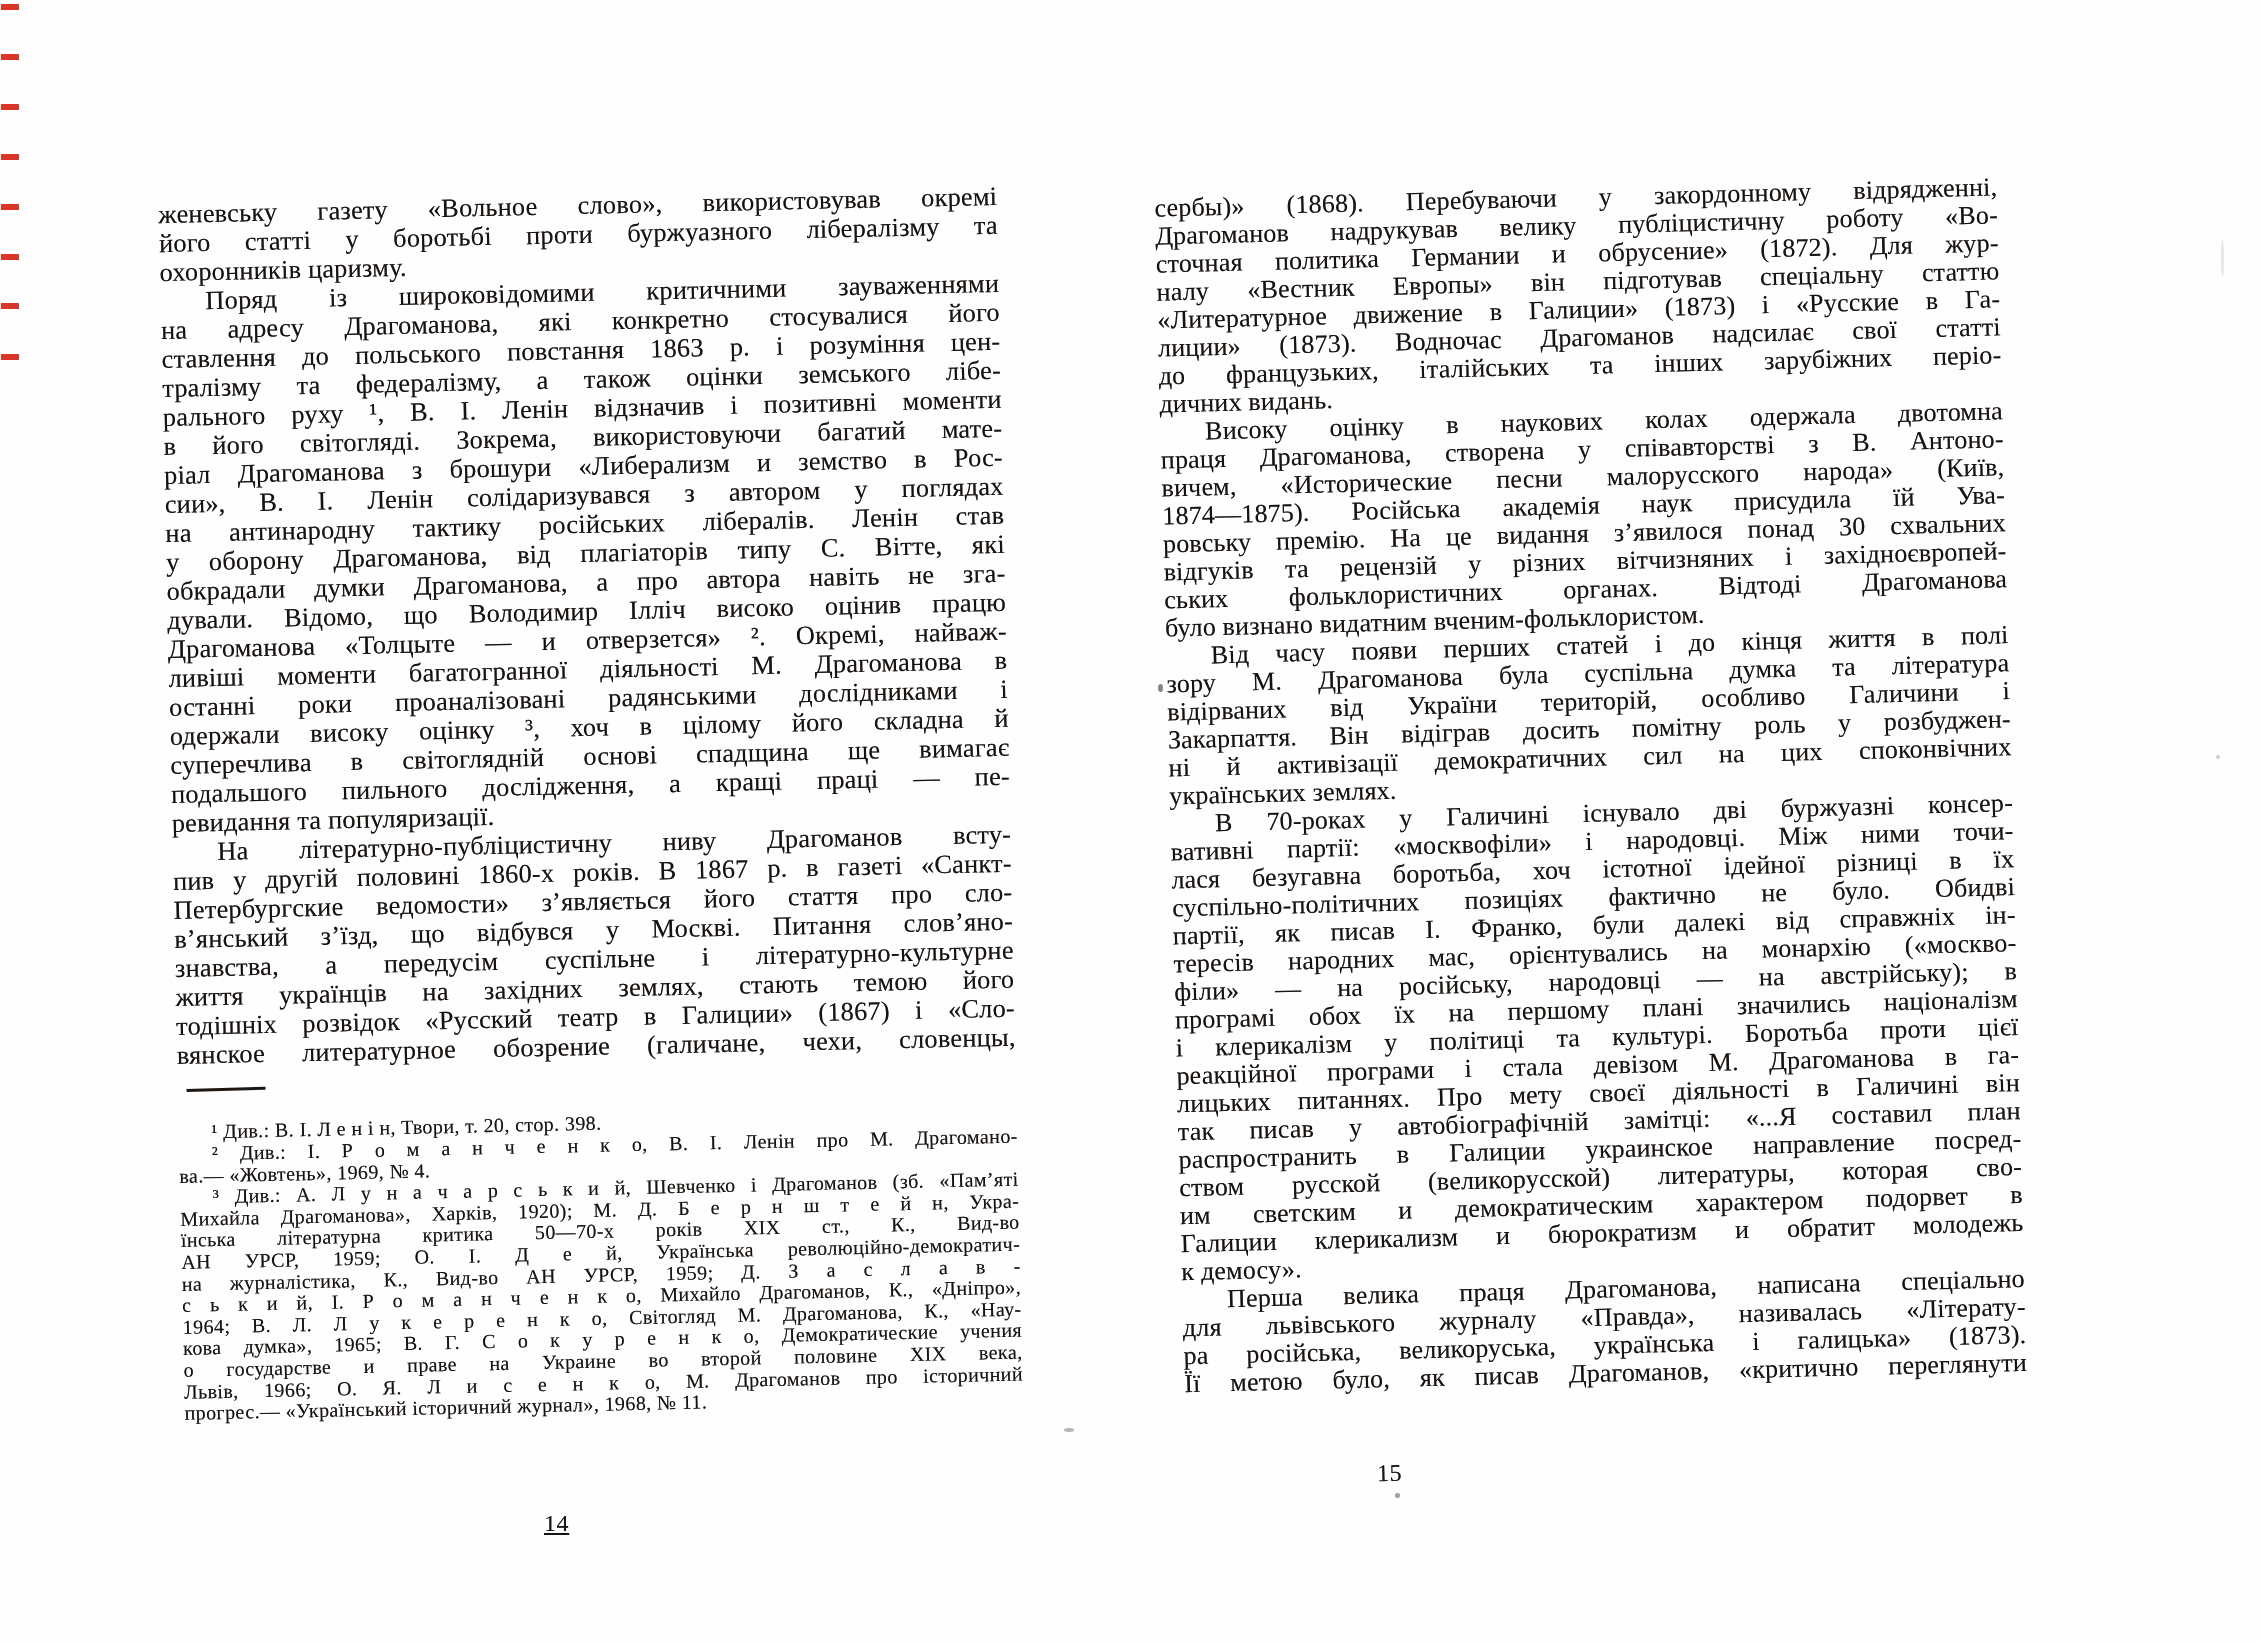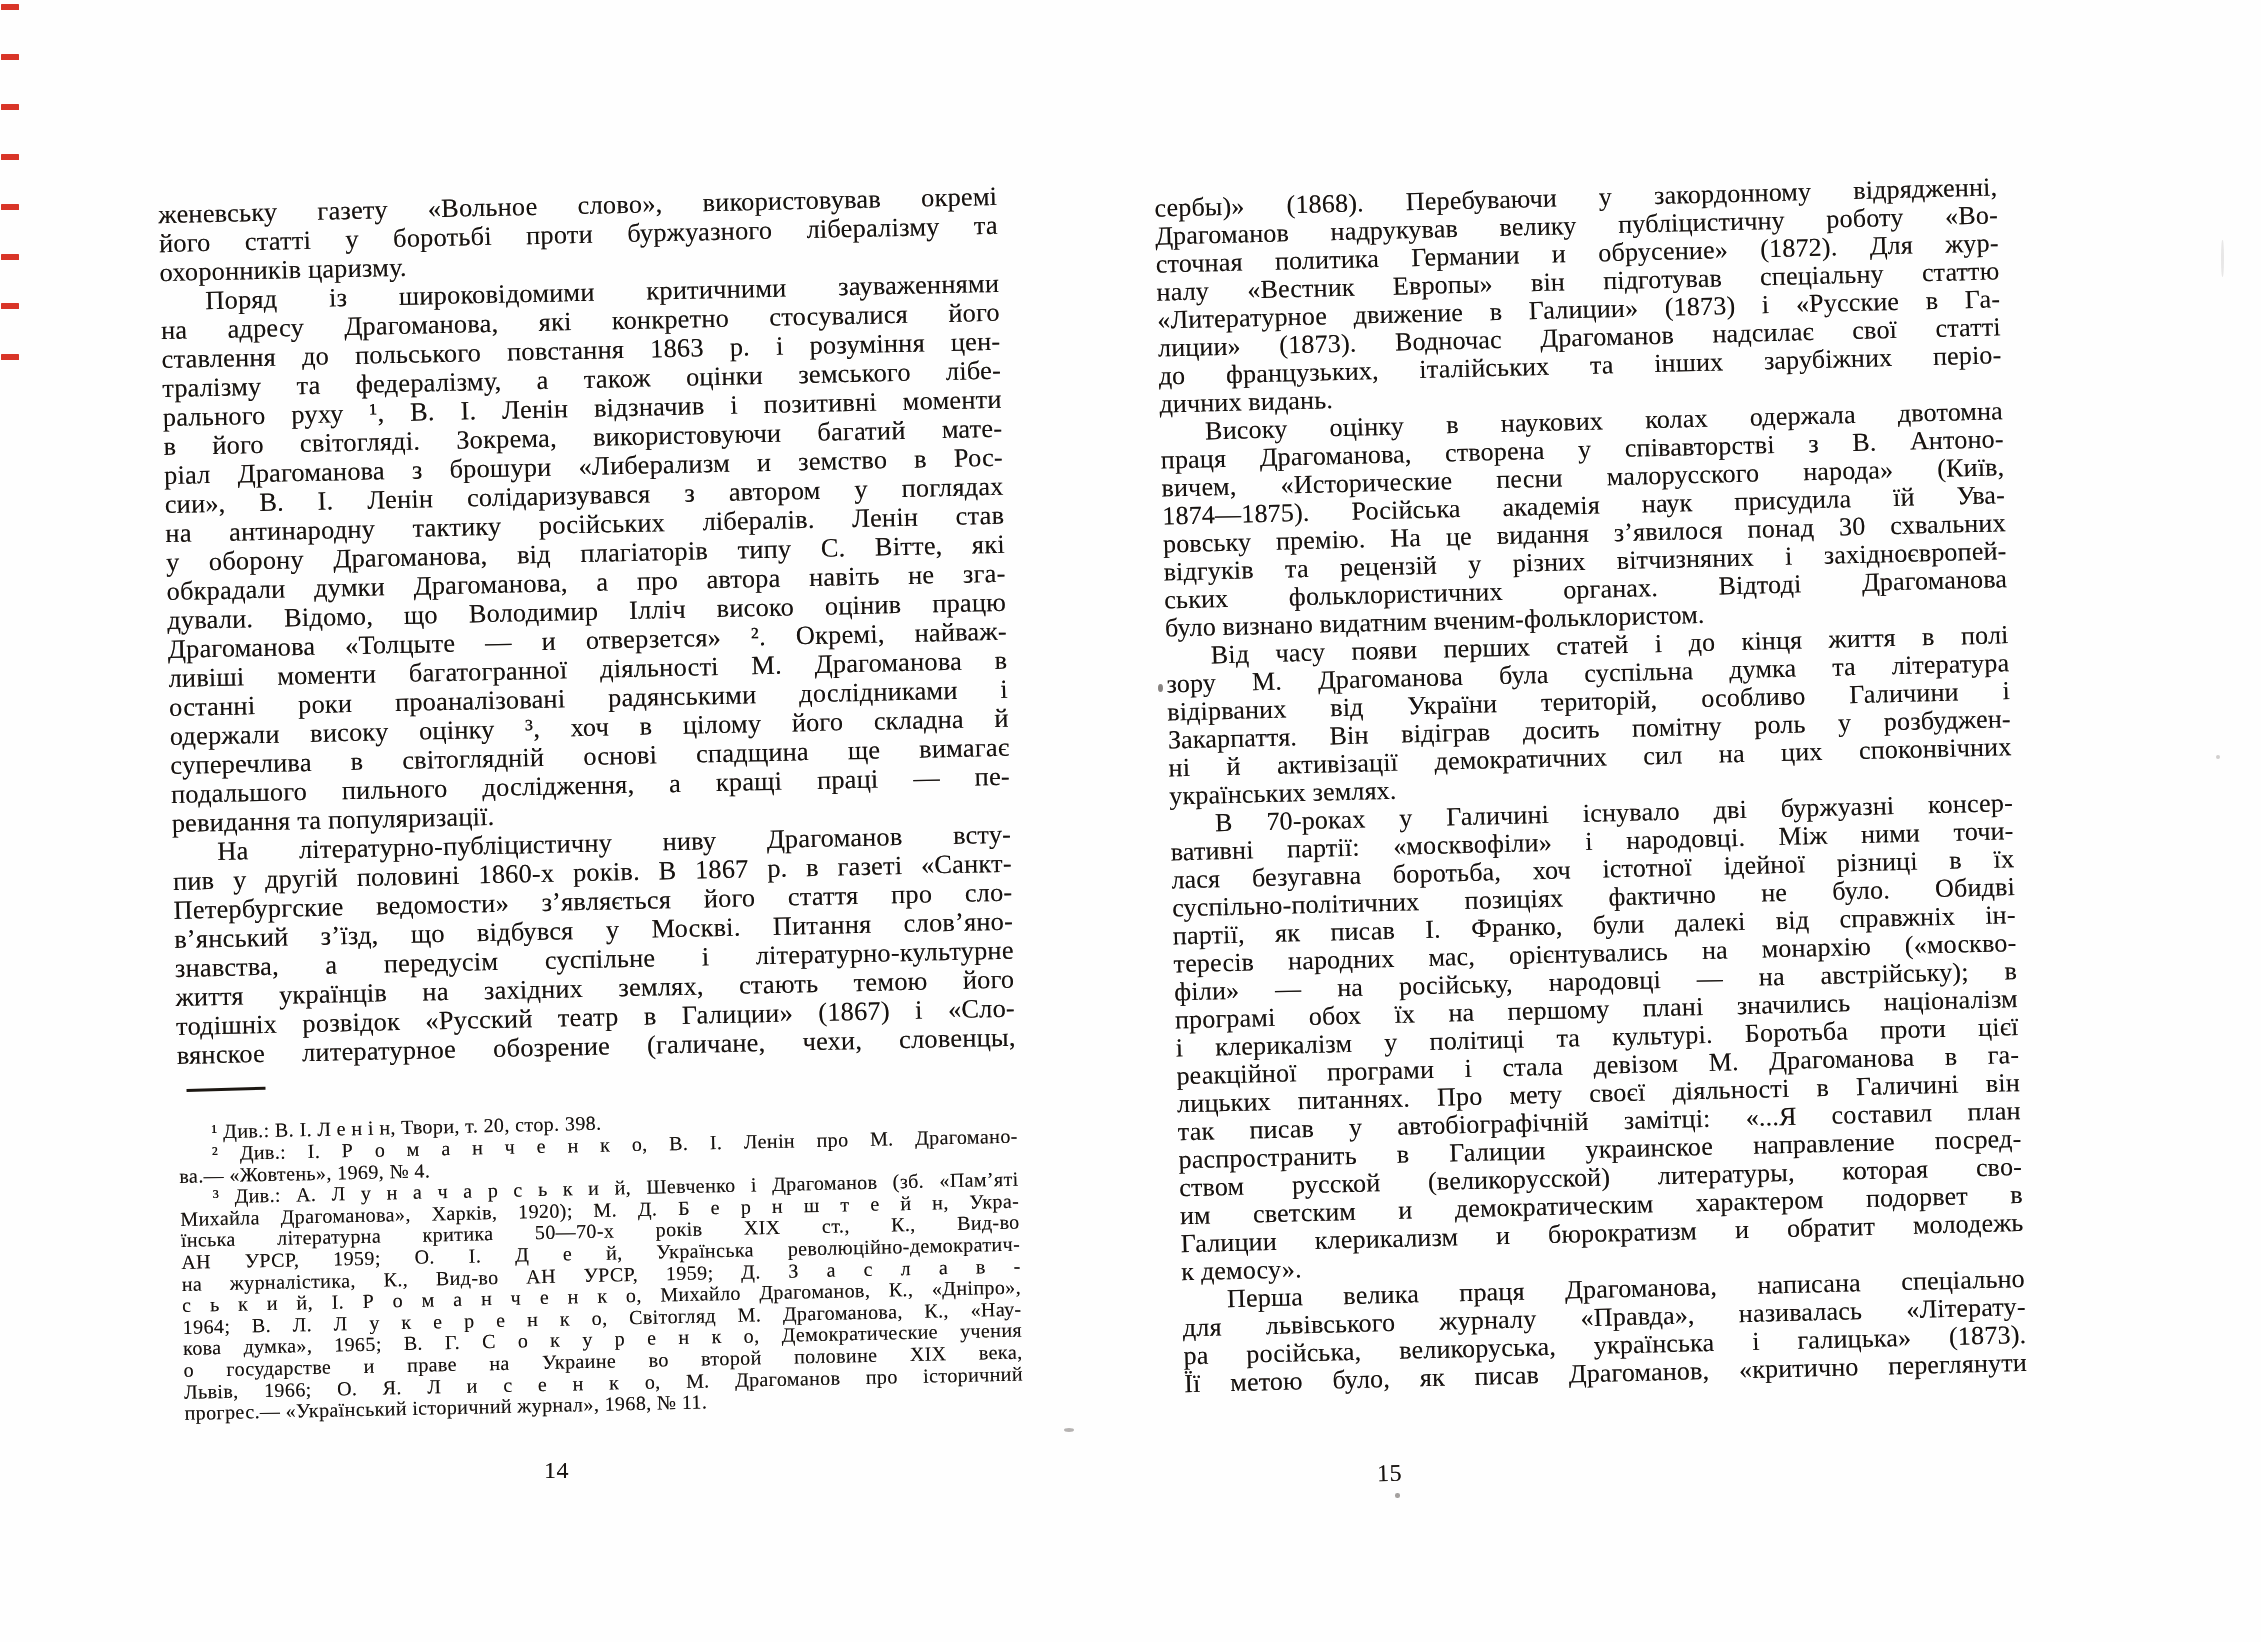--- a/index.html
+++ b/index.html
@@ -18,21 +18,21 @@
   }
   .body-text .tline{font-size:26.4px;line-height:29px;letter-spacing:0.2px;}
   .page-right .body-text .tline{font-size:26px;line-height:28px;}
   .fn-text .tline{font-size:20px;line-height:21.6px;letter-spacing:0.4px;}
   .tline.indent{text-indent:45px;}
   .fn-text .tline.indent{text-indent:33px;}
   .tline.end{text-align-last:left;}
   .fn-rule{width:79px;height:3.2px;background:#1c1712;margin:19.3px 0 0 9px;transform:rotate(-0.4deg);}
   .fn-block{margin-top:30px;}
   .page-number{position:absolute;font-size:24px;letter-spacing:0.6px;text-shadow:0 0 0.5px rgba(25,18,12,0.5);}
-  #page-number-left{left:544px;top:1457px;}
+  #page-number-left{left:544px;top:1510px;text-decoration:underline;}
   #page-number-right{left:1377px;top:1460px;transform:rotate(-1.5deg);}
   .redmark{position:absolute;left:1.3px;width:17.4px;height:5.8px;border-radius:0.6px;}
   .speck{position:absolute;background:#4a4440;border-radius:50%;}
 </style>
 </head>
 <body>
 
 <div class="page page-left">
   <div class="body-text" id="left-body">
       <div class="tline">женевську газету «Вольное слово», використовував окремі</div>

